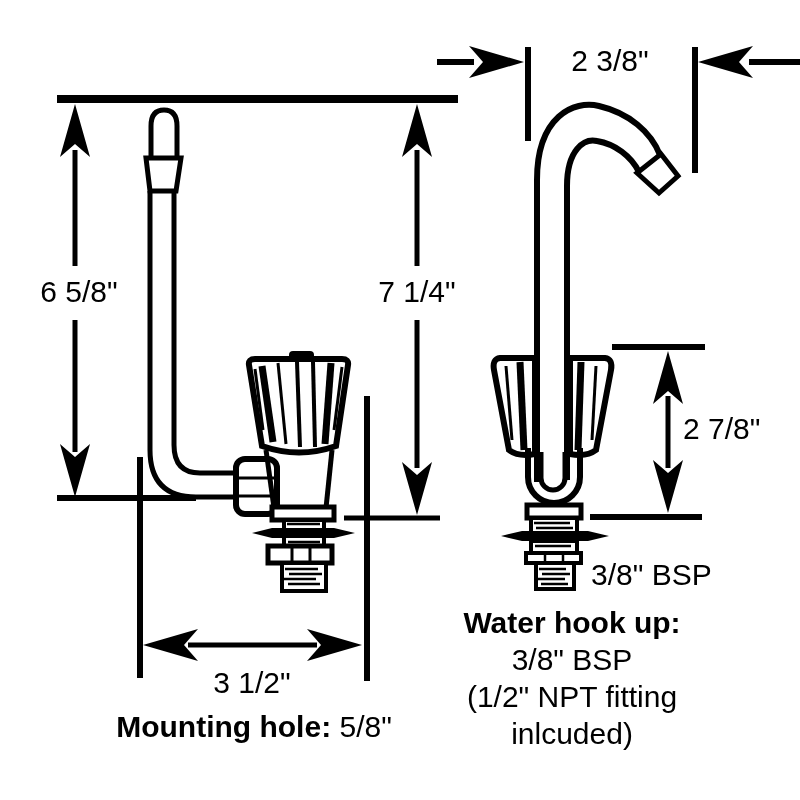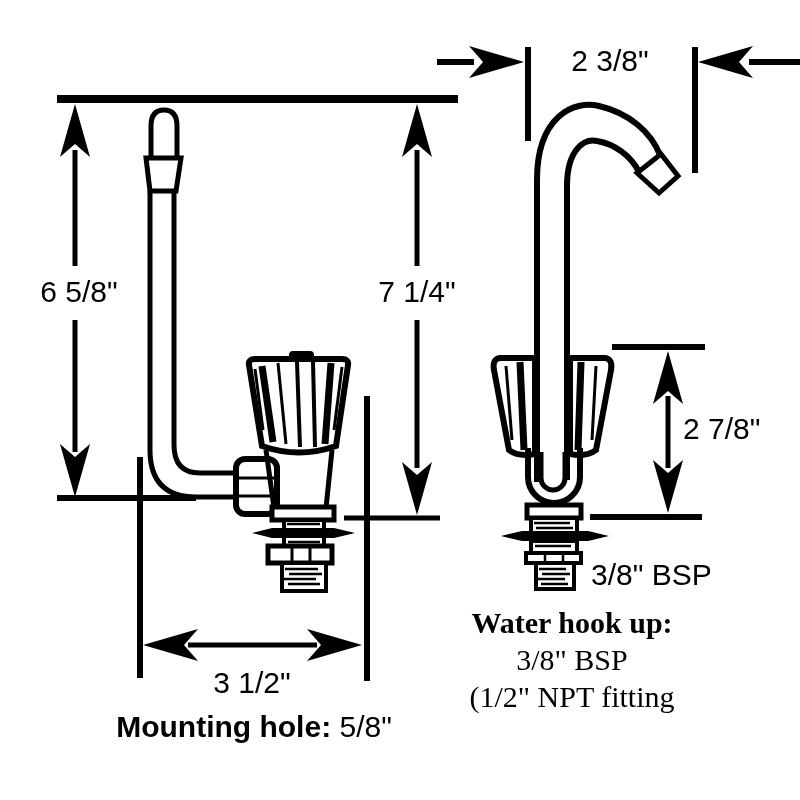--- a/index.html
+++ b/index.html
@@ -9,21 +9,21 @@
     overflow:hidden;
   }
   .stage svg{position:absolute;left:0;top:0;}
   .lbl{
     position:absolute;font-size:30px;line-height:34px;white-space:nowrap;
     color:#000;
   }
   .ctr{transform:translateX(-50%);}
   .onLine{background:#ffffff;padding:0 3px;}
   .bold{font-weight:bold;}
-  .hookup{text-align:center;line-height:37px;font-family:Liberation Serif, serif;}
+  .hookup{text-align:center;line-height:37px;}
   .mount{font-size:30px;}
 </style>
 </head>
 <body>
 
 <div class="stage">
 
 <svg width="800" height="800" viewBox="0 0 800 800">
   <g stroke="#000" fill="none">
 
@@ -172,15 +172,16 @@
 
 <div class="lbl ctr mount" style="left:254px;top:710px;">
   <span class="bold">Mounting hole:</span>
   <span>5/8"</span>
 </div>
 
 <div class="lbl ctr hookup" style="left:572px;top:604px;">
   <div class="bold">Water hook up:</div>
   <div>3/8" BSP</div>
   <div>(1/2" NPT fitting</div>
+  <div>inlcuded)</div>
 </div>
 
 </div>
 
 </body></html>

